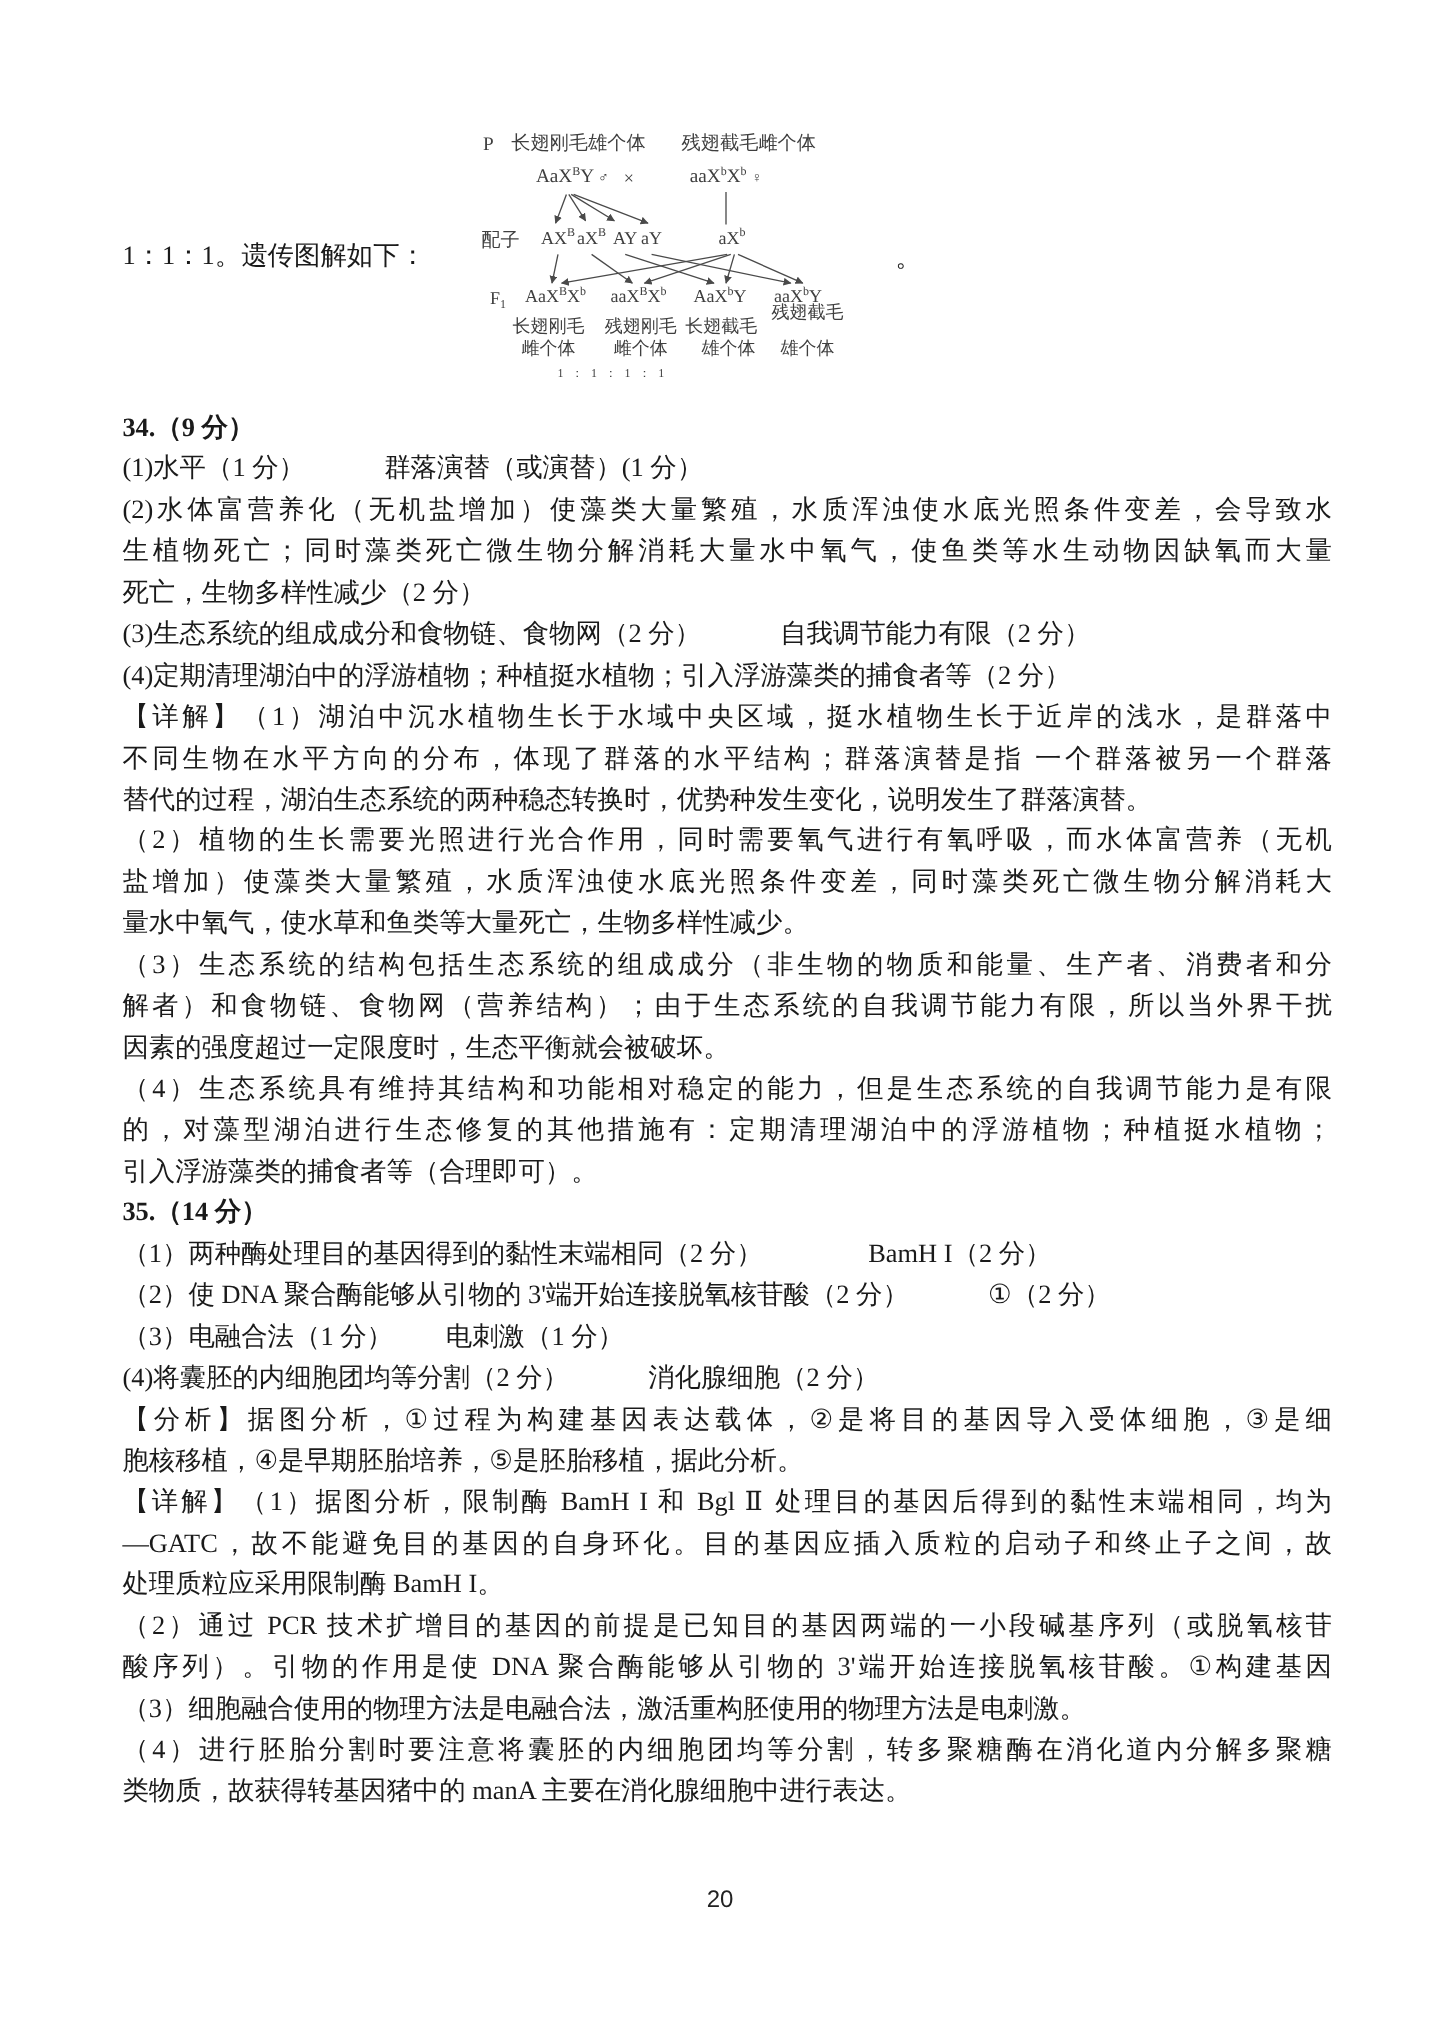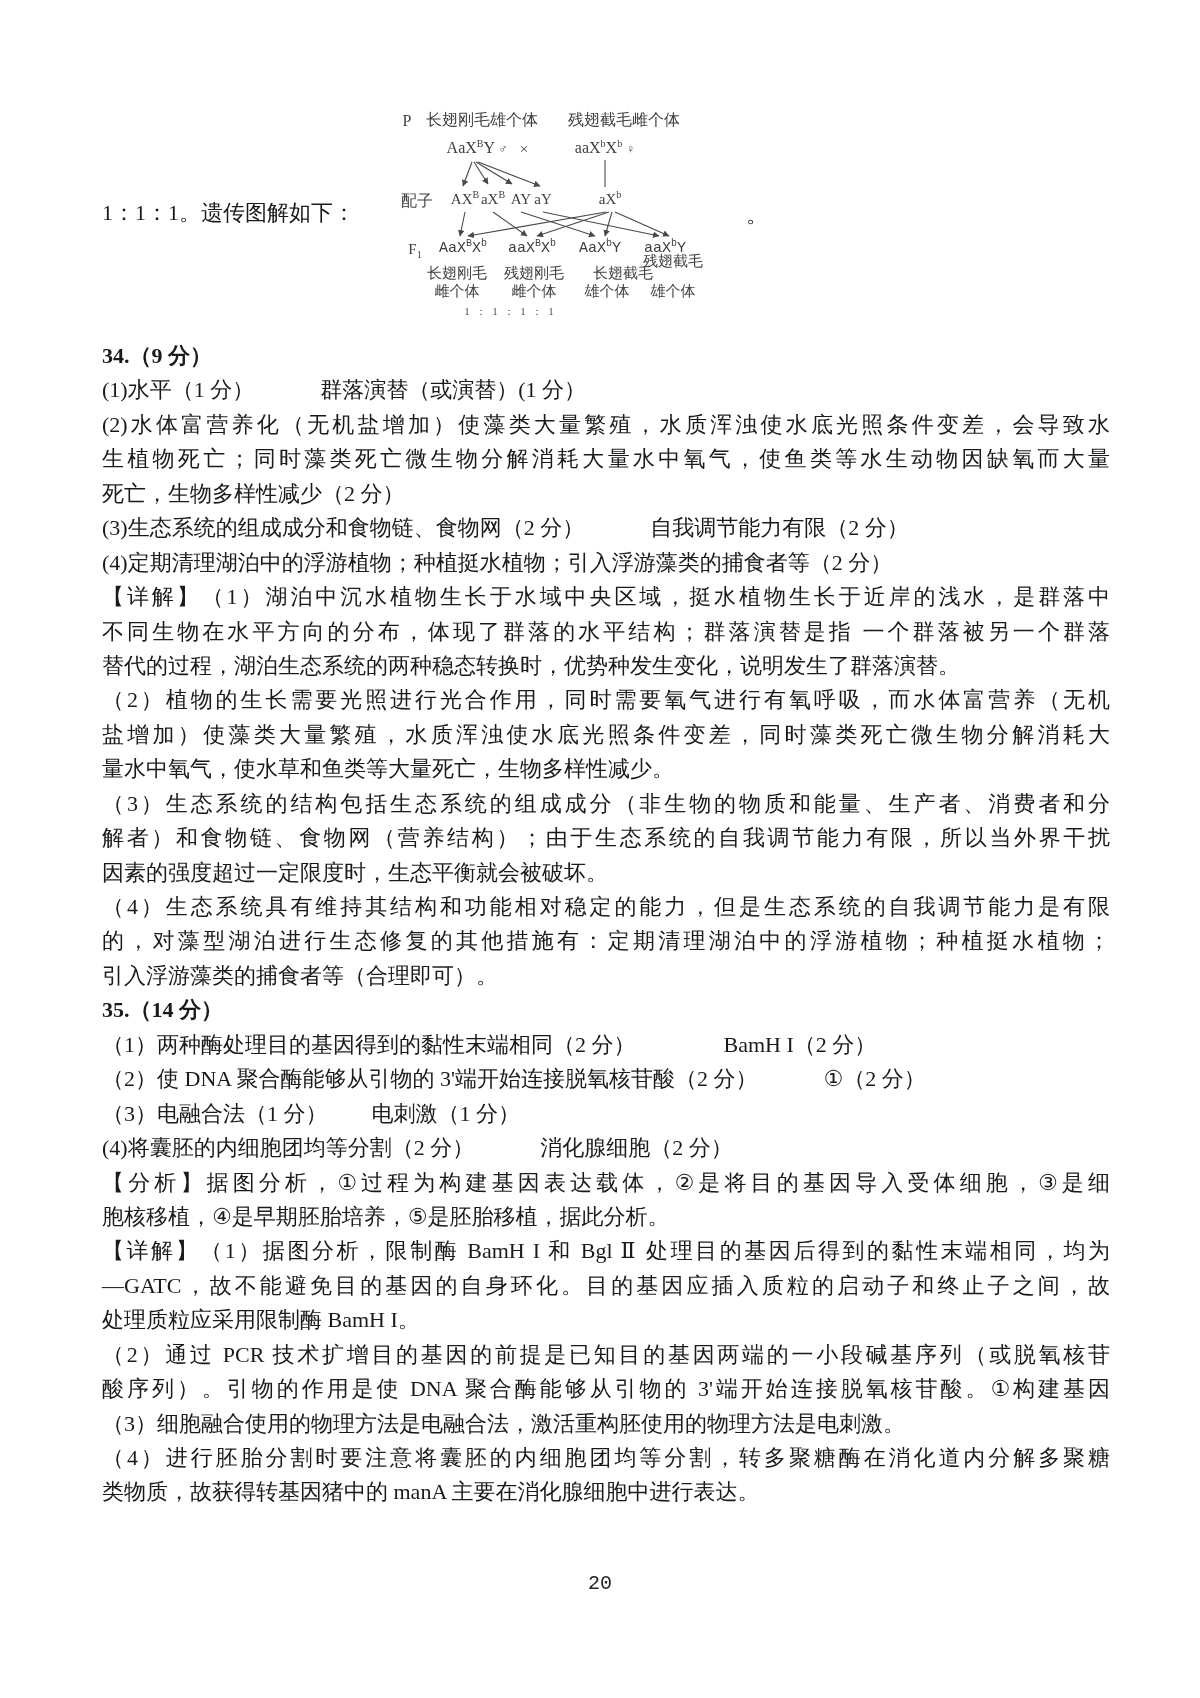--- a/index.html
+++ b/index.html
@@ -19,32 +19,32 @@
   .male-title{left:122px;}
   .female-title{left:264px;}
   .geno-row{top:30px;font-size:16px;}
   .male-geno{left:117px;}
   .cross{left:164px;top:32px;font-size:15px;}
   .female-geno{left:245px;}
   .sexsym{font-size:12px;}
   .gam-label{left:57px;top:83px;font-size:16px;}
   .gam{top:82px;font-size:15px;}
   .f1-label{left:55px;top:132px;font-size:15px;}
-  .f1g{top:131px;font-size:15px;font-family:Liberation Mono, monospace;}
+  .f1g{top:131px;font-size:15px;}
   .ph{font-size:15px;text-align:right;}
   .ratio{left:150px;top:197px;font-size:10px;letter-spacing:2px;white-space:pre;}
   .arrows{position:absolute;left:0;top:0;}
   
   .body{position:absolute;left:102px;top:339px;width:1008px;}
   .ln{height:34.45px;line-height:34.45px;font-size:22px;white-space:pre-wrap;
       font-stretch:normal;letter-spacing:0;}
   .ln.hd{font-weight:bold;}
   .ln.fill{text-align:justify;text-align-last:justify;}
   .page-num{position:absolute;left:0;width:1200px;top:1572px;text-align:center;
-            font-size:20px;font-family:Liberation Mono, monospace;color:#222;}
+            font-size:20px;font-family:Liberation Sans, sans-serif;color:#222;}
 </style>
 </head>
 <body>
 
 <div class="page">
 
   <div class="intro">1：1：1。遗传图解如下：</div>
   <div class="trail-period">。</div>
 
   <div class="diagram" id="diagram">
@@ -85,21 +85,21 @@
       <span class="d gam" style="left: 133px; top: 82px;">aX<sup>B</sup></span>
       <span class="d gam" style="left: 161px; top: 82px;">AY</span>
       <span class="d gam" style="left: 183px; top: 82px;">aY</span>
       <span class="d gam" style="left: 250px; top: 82px;">aX<sup>b</sup></span>
       <span class="d f1g" style="left: 103px; top: 131px;">AaX<sup>B</sup>X<sup>b</sup></span>
       <span class="d f1g" style="left: 172px; top: 131px;">aaX<sup>B</sup>X<sup>b</sup></span>
       <span class="d f1g" style="left: 240px; top: 131px;">AaX<sup>b</sup>Y</span>
       <span class="d f1g" style="left: 305px; top: 131px;">aaX<sup>b</sup>Y</span>
       <span class="d ph" style="left: 97px; top: 156px;">长翅刚毛</span>
       <span class="d ph" style="left: 174px; top: 156px; font-family: Liberation Serif, serif;">残翅刚毛</span>
-      <span class="d ph" style="left: 263px; top: 156px;">长翅截毛</span>
+      <span class="d ph" style="left: 241px; top: 156px; font-family: Liberation Mono, monospace;">长翅截毛</span>
       <span class="d ph" style="left: 313px; top: 144px;">残翅截毛</span>
       <span class="d ph" style="left: 97px; top: 174px;">雌个体</span>
       <span class="d ph" style="left: 174px; top: 174px;">雌个体</span>
       <span class="d ph" style="left: 247px; top: 174px;">雄个体</span>
       <span class="d ph" style="left: 313px; top: 174px;">雄个体</span>
     </div>
 
   <div class="body" id="content">
       <div class="ln hd">34.（9 分）</div>
       <div class="ln">(1)水平（1 分）　　　群落演替（或演替）(1 分）</div>

